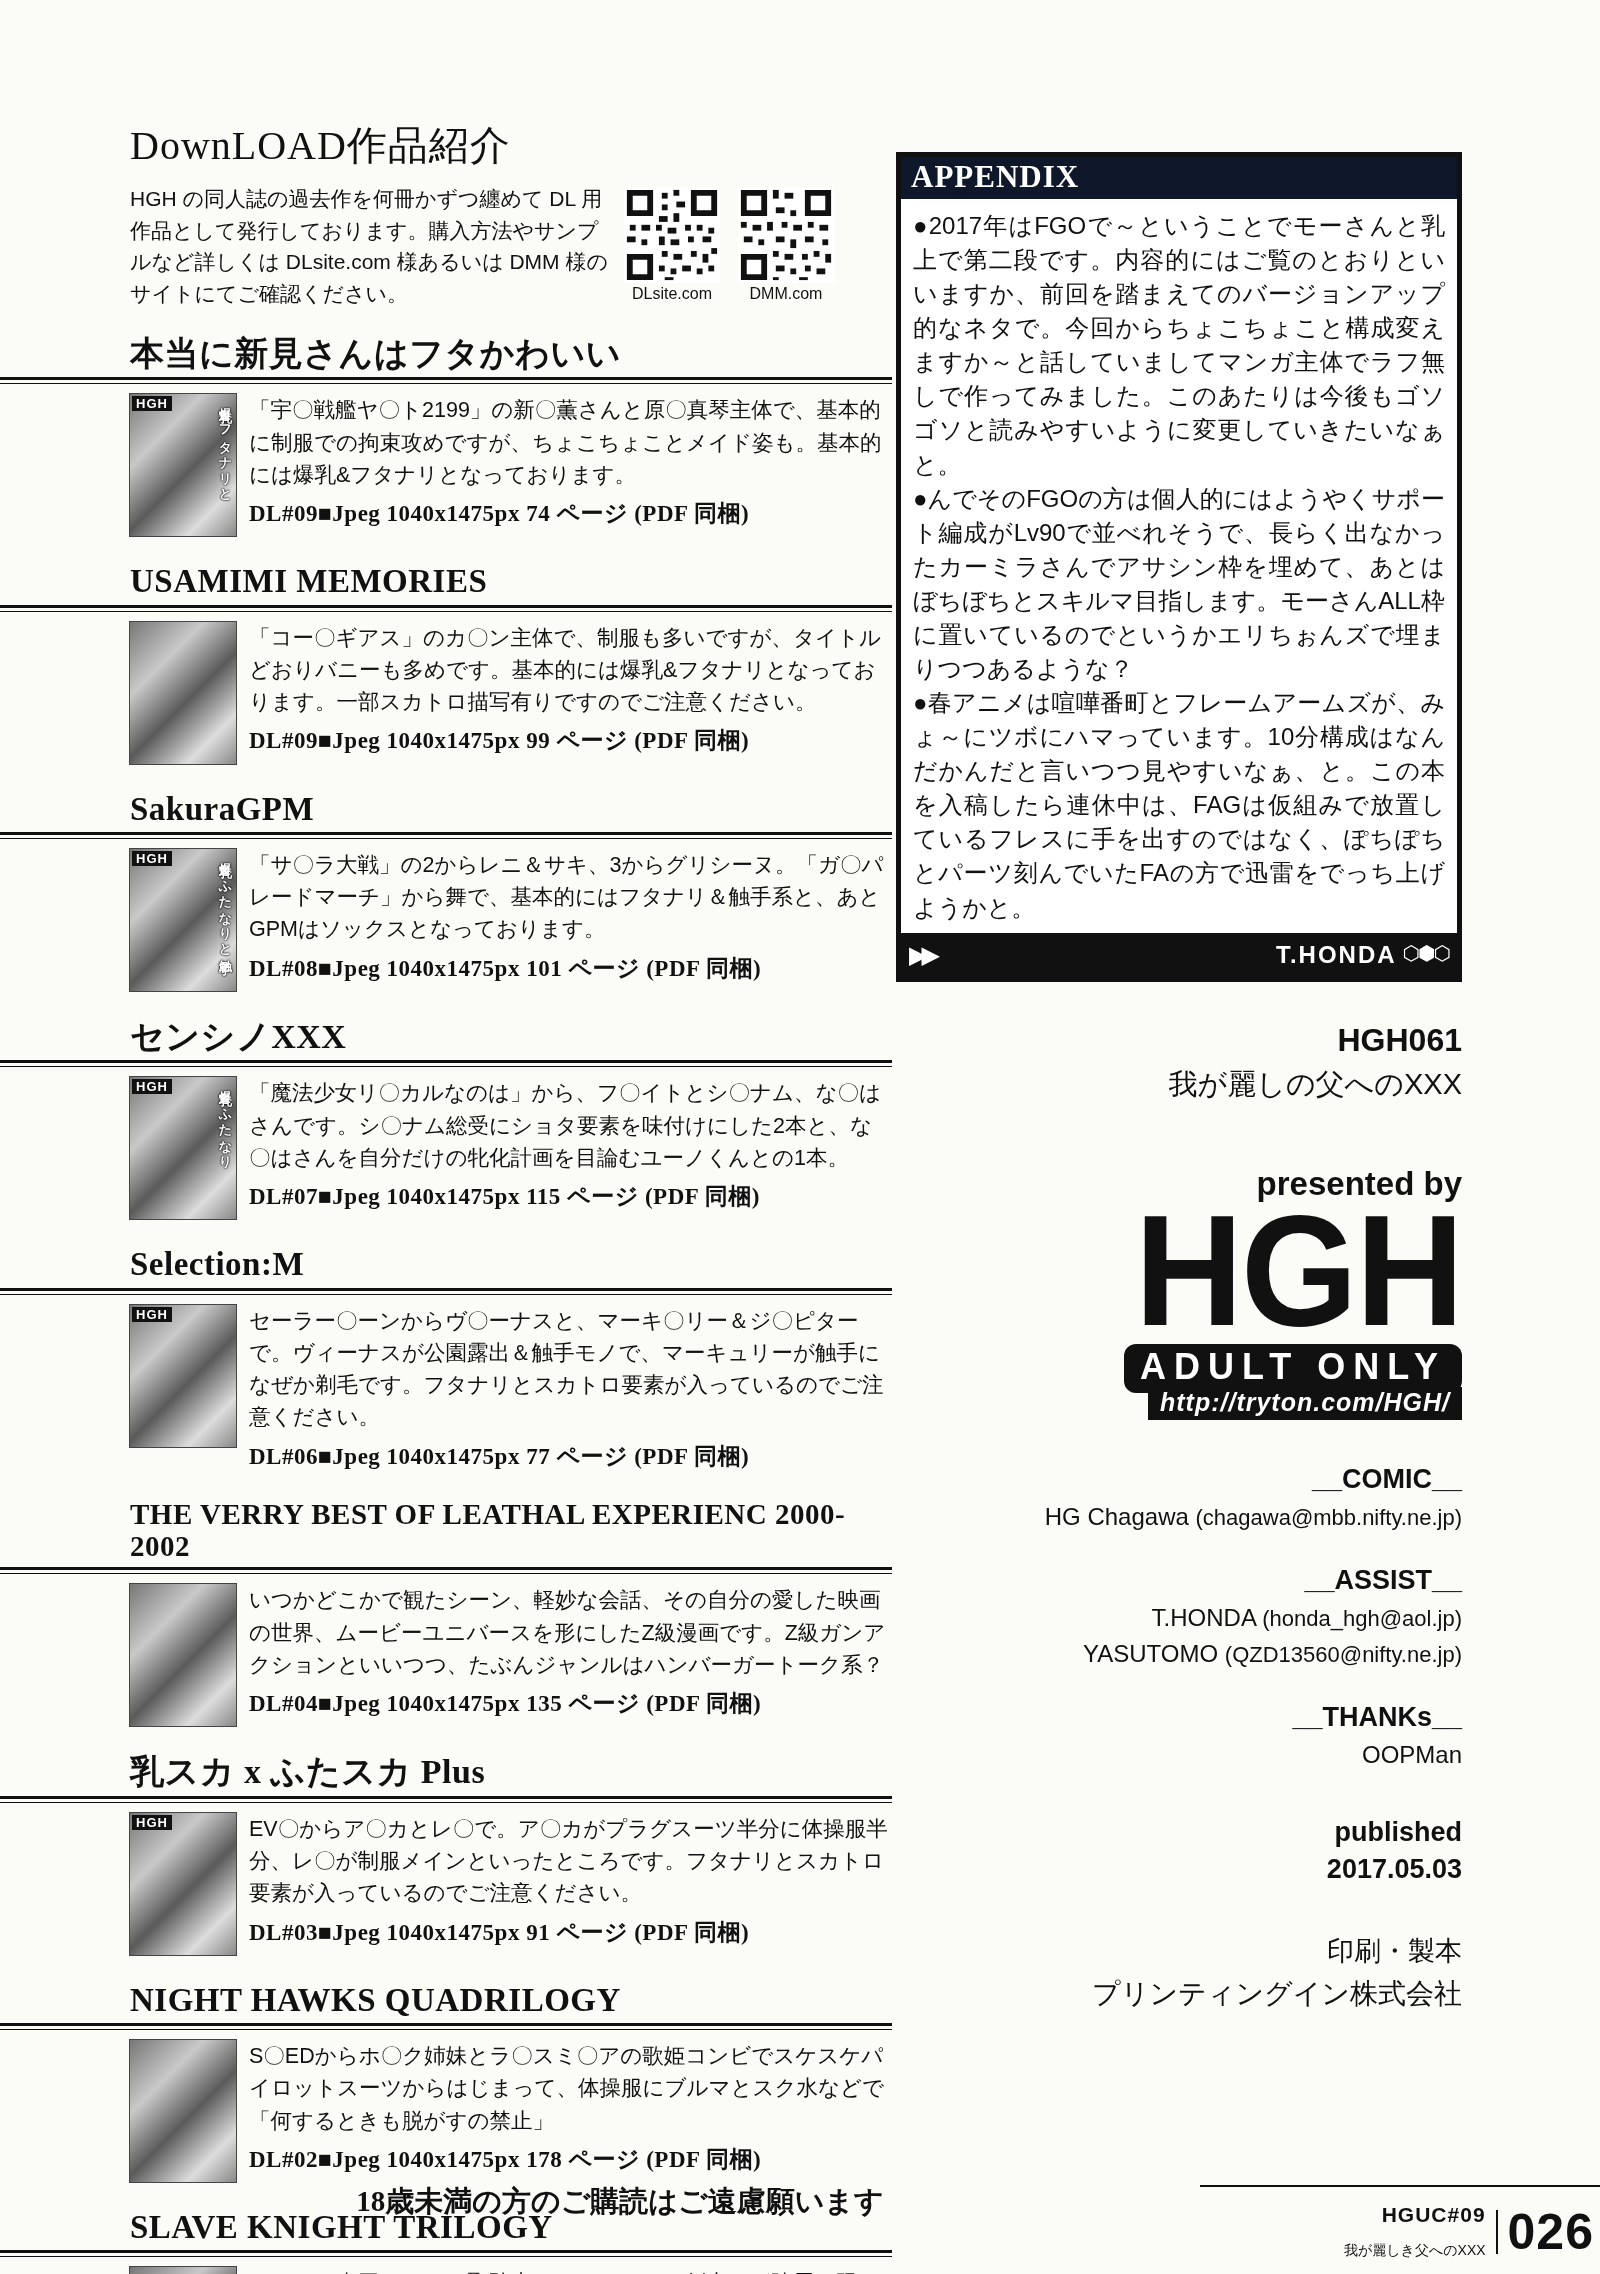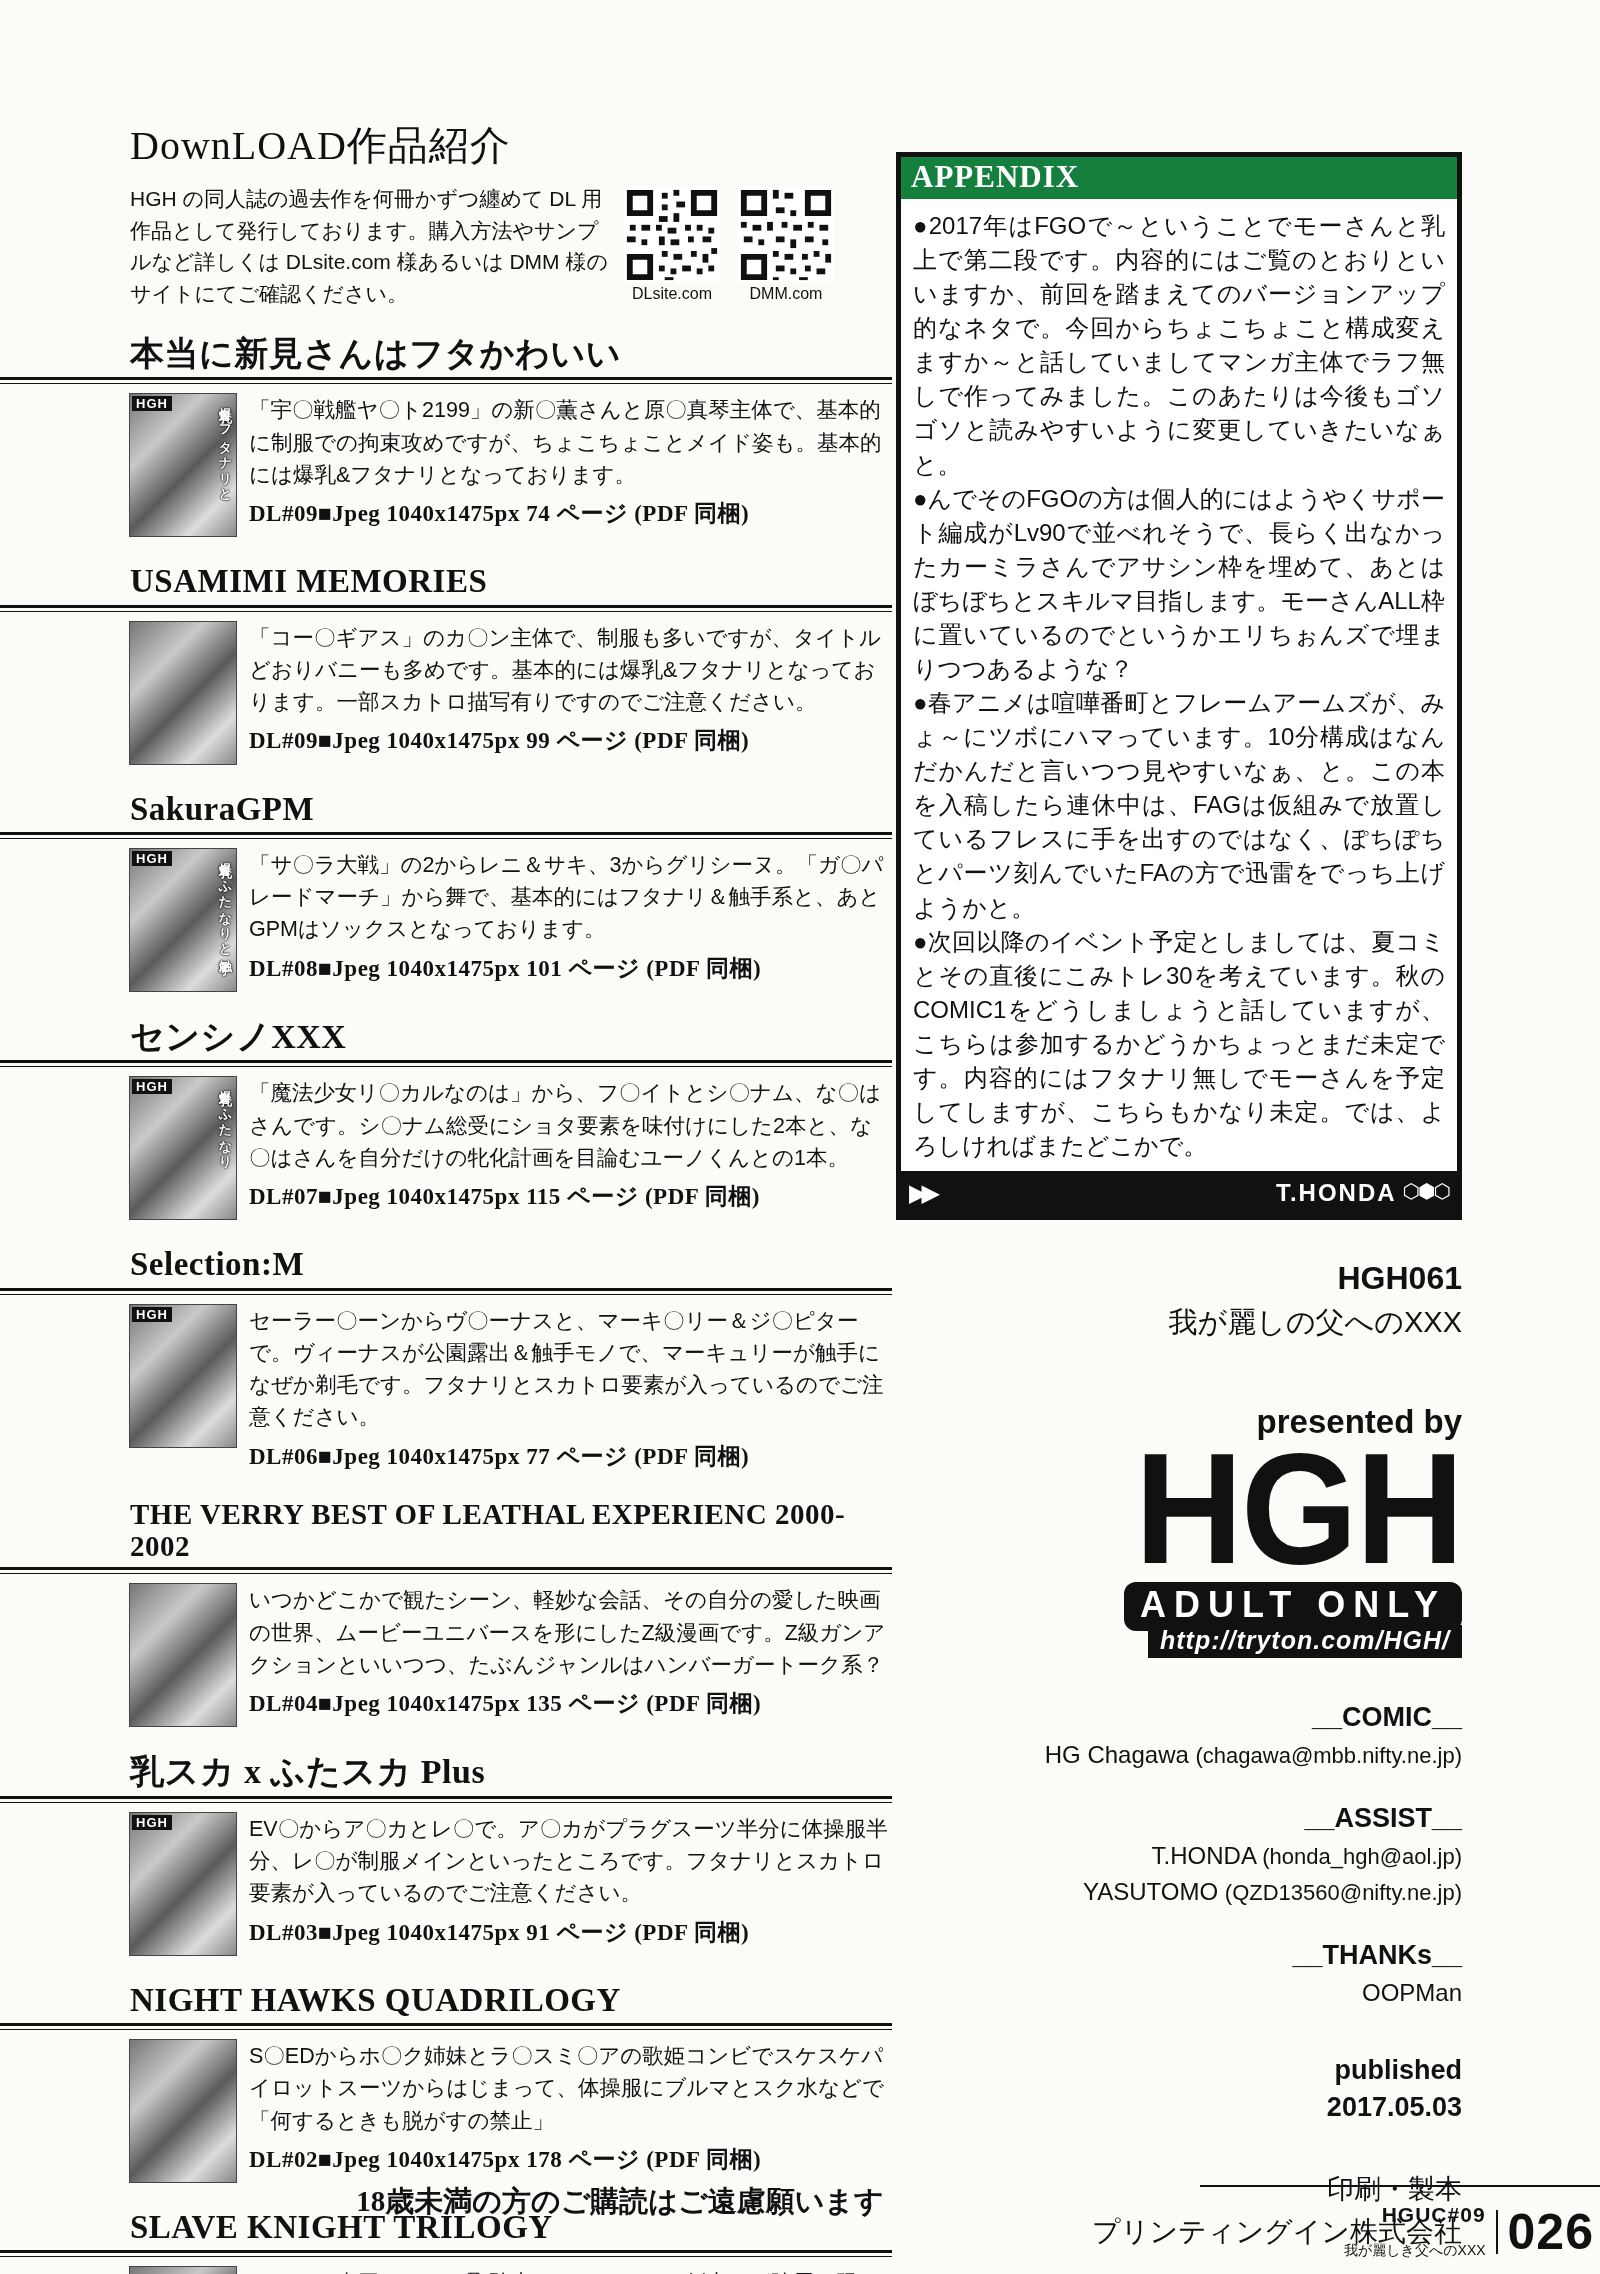--- a/index.html
+++ b/index.html
@@ -36,21 +36,21 @@
                  font-size:13px; font-weight:bold; color:#fff;
                  text-shadow:0 0 2px #000,0 0 2px #000; letter-spacing:1px; }
   .work-body { flex:1; }
   .work-desc { font-size:21.5px; line-height:1.5; }
   .work-dl { font-family:"Liberation Serif", serif; font-weight:bold;
              font-size:23px; margin-top:7px; letter-spacing:0.5px; }
 
   
   .right-col { position:absolute; left:896px; top:152px; width:566px; }
   .appendix { border:5px solid #111; background:#fff; }
-  .appendix-head { background:#15803d; color:#fff; font-family:"Liberation Serif", serif;
+  .appendix-head { background:#0f172a; color:#fff; font-family:"Liberation Serif", serif;
                    font-weight:bold; font-size:31px; letter-spacing:1px;
                    padding:2px 10px 4px 10px; }
   .appendix-body { padding:10px 12px 8px 12px; }
   .appendix-body p { font-size:24px; line-height:1.42; text-align:justify; }
   .appendix-foot { background:#111; color:#fff; height:44px; display:flex;
                    align-items:center; padding:0 8px; }
   .fwd-icons { font-size:24px; letter-spacing:-6px; }
   .appendix-credit { margin-left:auto; font-weight:bold; font-size:24px; letter-spacing:2px; }
   .hexes { font-size:20px; letter-spacing:-2px; margin-left:6px; line-height:0.8;
            display:inline-block; transform:translateY(-2px); }
@@ -324,21 +324,20 @@
     </div>
   </div>
 
   <div class="right-col">
     <div class="appendix">
       <div class="appendix-head">APPENDIX</div>
       <div class="appendix-body">
         <p>●2017年はFGOで～ということでモーさんと乳上で第二段です。内容的にはご覧のとおりといいますか、前回を踏まえてのバージョンアップ的なネタで。今回からちょこちょこと構成変えますか～と話していましてマンガ主体でラフ無しで作ってみました。このあたりは今後もゴソゴソと読みやすいように変更していきたいなぁと。</p>
         <p>●んでそのFGOの方は個人的にはようやくサポート編成がLv90で並べれそうで、長らく出なかったカーミラさんでアサシン枠を埋めて、あとはぼちぼちとスキルマ目指します。モーさんALL枠に置いているのでというかエリちぉんズで埋まりつつあるような？</p>
         <p>●春アニメは喧嘩番町とフレームアームズが、みょ～にツボにハマっています。10分構成はなんだかんだと言いつつ見やすいなぁ、と。この本を入稿したら連休中は、FAGは仮組みで放置しているフレスに手を出すのではなく、ぽちぽちとパーツ刻んでいたFAの方で迅雷をでっち上げようかと。</p>
-        <p>●次回以降のイベント予定としましては、夏コミとその直後にこみトレ30を考えています。秋のCOMIC1をどうしましょうと話していますが、こちらは参加するかどうかちょっとまだ未定です。内容的にはフタナリ無しでモーさんを予定してしますが、こちらもかなり未定。では、よろしければまたどこかで。</p>
       </div>
       <div class="appendix-foot">
         <span class="fwd-icons">▶▶</span>
         <span class="appendix-credit">T.HONDA</span>
         <span class="hexes">⬡⬢⬡</span>
       </div>
     </div>
 
     <div class="colophon">
       <div class="colo-code">HGH061</div>

